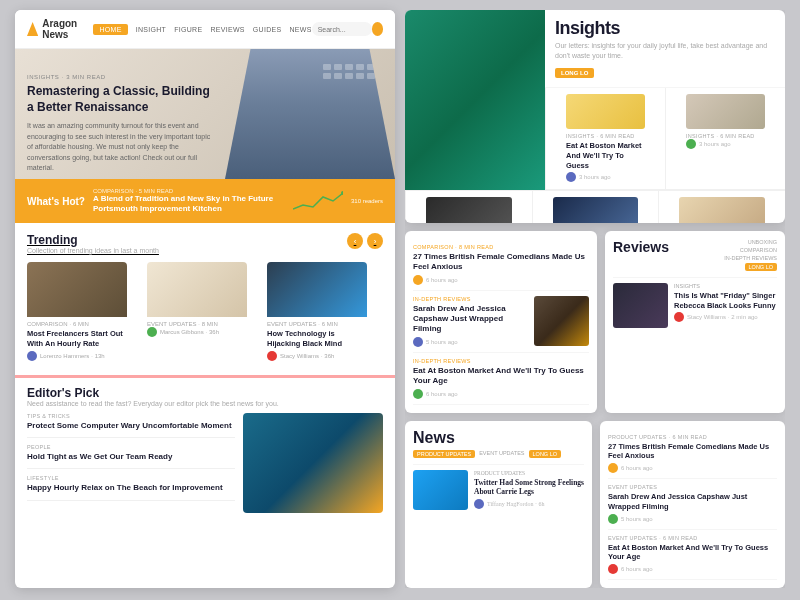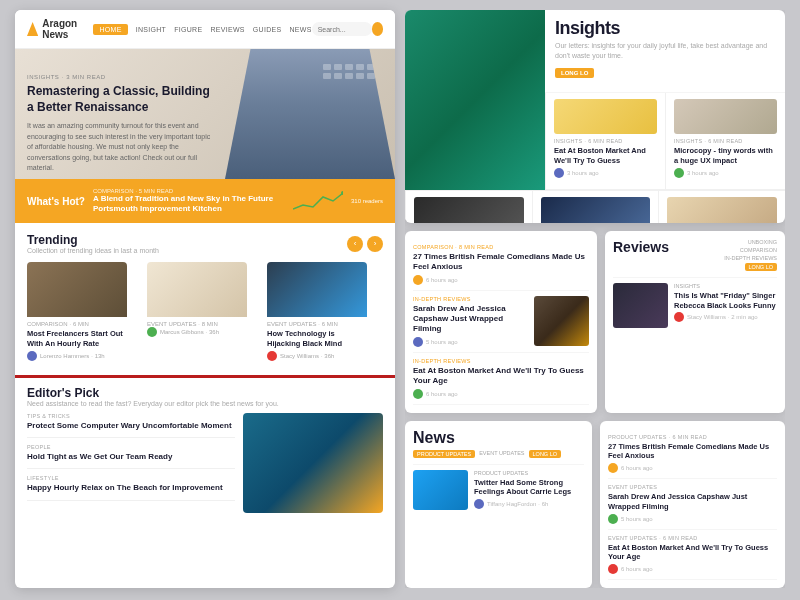--- a/index.html
+++ b/index.html
@@ -200,22 +200,23 @@
     }
 
     .trending-section {
       padding: 10px 12px;
       background: #fff;
     }
 
     .trending-header {
       display: flex;
       justify-content: space-between;
-      align-items: center;
+      align-items: flex-start;
       margin-bottom: 8px;
+      text-decoration: underline;
     }
 
     .trending-title {
       font-size: 12px;
       font-weight: 800;
       color: #1a1a2e;
     }
 
     .trending-subtitle {
       font-size: 7px;
@@ -285,21 +286,21 @@
       display: flex;
       align-items: center;
       gap: 3px;
       font-size: 6px;
       color: #aaa;
     }
 
     .editors-pick {
       background: #fff;
       padding: 8px 12px;
-      border-top: 3px solid #b91c1c;
+      border-top: 3px solid #fca5a5;
     }
 
     .ep-header {
       margin-bottom: 6px;
     }
 
     .ep-title {
       font-size: 12px;
       font-weight: 800;
       color: #1a1a2e;
@@ -390,21 +391,21 @@
       color: #fff;
       font-size: 6px;
       font-weight: 700;
       padding: 2px 6px;
       border-radius: 2px;
       margin-top: 4px;
       text-transform: uppercase;
     }
 
     .insight-card {
-      padding: 6px 8px;
+      padding: 6px 20px;
       border-left: 1px solid #f0f0f0;
       border-bottom: 1px solid #f0f0f0;
     }
 
     .ic-img {
       width: 100%;
       height: 35px;
       border-radius: 3px;
       margin-bottom: 4px;
     }
@@ -565,20 +566,21 @@
       color: #fff;
       padding: 1px 4px;
       border-radius: 2px;
     }
 
     .news-card {
       display: flex;
       gap: 6px;
       padding: 5px 0;
       border-top: 1px solid #f5f5f5;
+      font-family: Liberation Serif, serif;
     }
 
     .news-img {
       width: 55px;
       height: 40px;
       border-radius: 3px;
       flex-shrink: 0;
     }
     .n-img-twitter { background: linear-gradient(135deg, #1DA1F2 0%, #0d7abf 100%); }
 
@@ -757,21 +759,20 @@
           <div class="ic-tag">INSIGHTS · 6 MIN READ</div>
           <div class="ic-title">Eat At Boston Market And We'll Try To Guess</div>
           <div class="ic-meta">
             <div class="avatar-sm blue" style="width:10px;height:10px;"></div>
             <span>3 hours ago</span>
           </div>
         </div>
         <div class="insight-card">
           <div class="ic-img ic-img-office"></div>
           <div class="ic-tag">INSIGHTS · 6 MIN READ</div>
-          <div class="ic-title">Microcopy - tiny words with a huge UX impact</div>
           <div class="ic-meta">
             <div class="avatar-sm green" style="width:10px;height:10px;"></div>
             <span>3 hours ago</span>
           </div>
         </div>
       </div>
     </div>
 
     <div style="display:grid;grid-template-columns:1fr 1fr 1fr;border-top:1px solid #f0f0f0;">
       <div class="insight-card">

